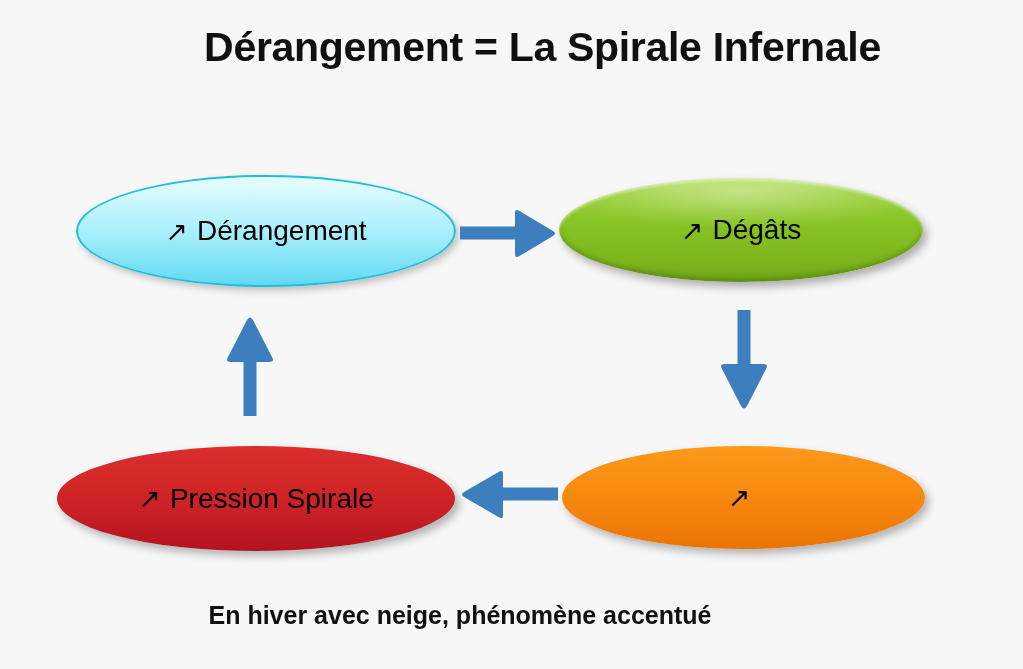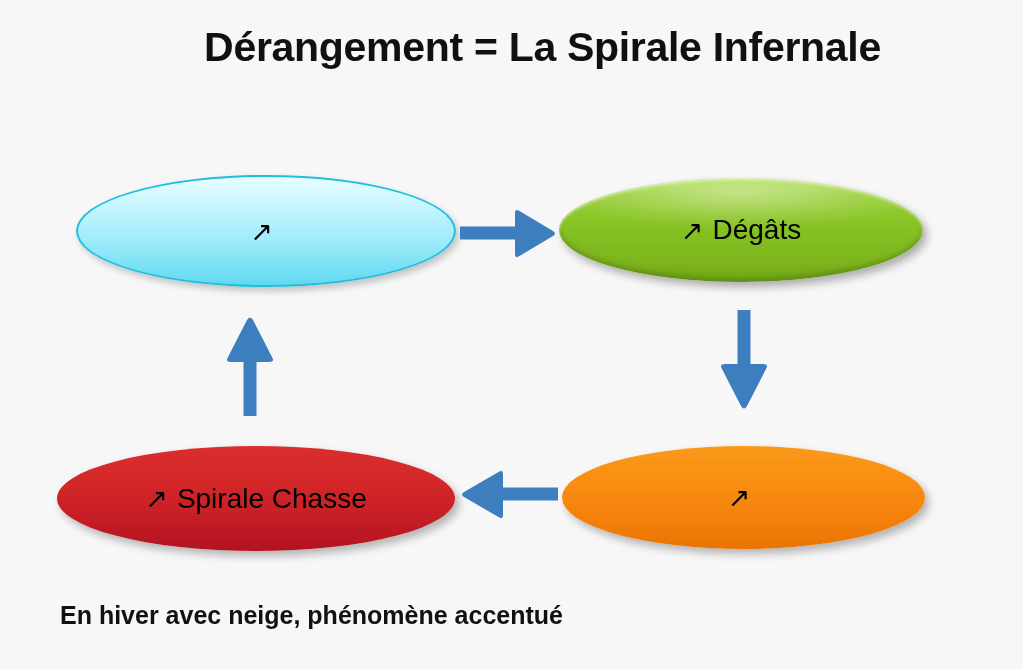--- a/index.html
+++ b/index.html
@@ -37,21 +37,21 @@
     white-space: nowrap;
     margin-left: 31px;
   }
 
   
   .caption {
     position: absolute;
     left: 60px;
     top: 601px;
     width: 800px;
-    text-align: left;
+    text-align: center;
     font-family: "Liberation Sans", sans-serif;
     font-size: 25px;
     font-weight: bold;
     color: #111111;
     white-space: nowrap;
   }
 
   
   .node {
     position: absolute;
@@ -138,34 +138,35 @@
 </style>
 </head>
 <body>
 
 <div id="slide">
 
   <div class="title">Dérangement = La Spirale Infernale</div>
 
   <div class="node" id="node-derangement">
     <span class="arrow-glyph">↗</span>
+    <span class="node-label">Dérangement</span>
   </div>
 
   <div class="node" id="node-degats">
     <span class="arrow-glyph">↗</span>
     <span class="node-label">Dégâts</span>
   </div>
 
   <div class="node" id="node-plans">
     <span class="arrow-glyph">↗</span>
   </div>
 
   <div class="node" id="node-pression">
     <span class="arrow-glyph">↗</span>
-    <span class="node-label">Spirale Chasse</span>
+    <span class="node-label">Pression Spirale</span>
   </div>
 
   <svg class="connector" id="conn-top" width="100" height="56" viewBox="0 0 100 56">
     <path d="M 2,21.5 L 57,21.5 L 57,8 Q 57,3 61.5,6 L 95,26 Q 99,28.5 95,31 L 61.5,51 Q 57,54 57,49 L 57,34.5 L 2,34.5 Z" fill="#3d7ebe"></path>
   </svg>
 
   <svg class="connector" id="conn-right" width="56" height="104" viewBox="0 0 56 104">
     <path d="M 21.5,2 L 34.5,2 L 34.5,56 L 47,56 Q 53,56 50,61 L 31,98 Q 28,103 25,98 L 6,61 Q 3,56 9,56 L 21.5,56 Z" fill="#3d7ebe"></path>
   </svg>
 

